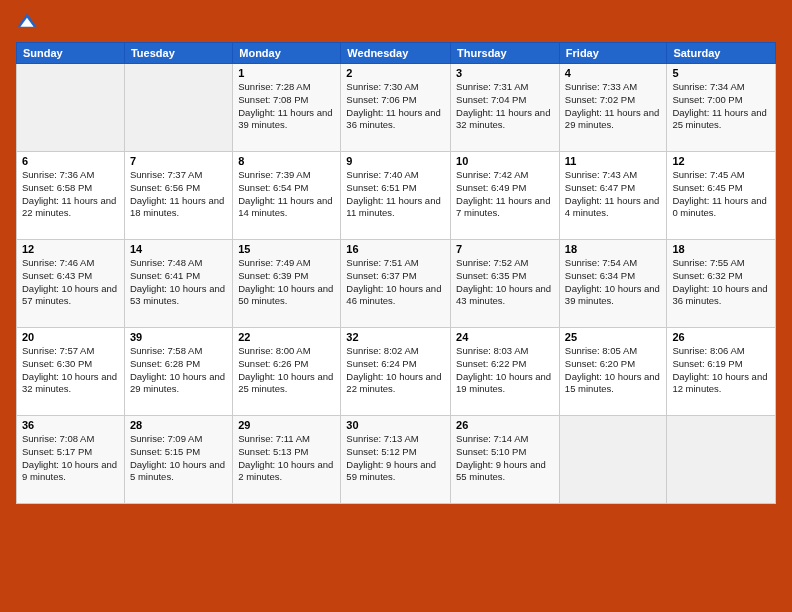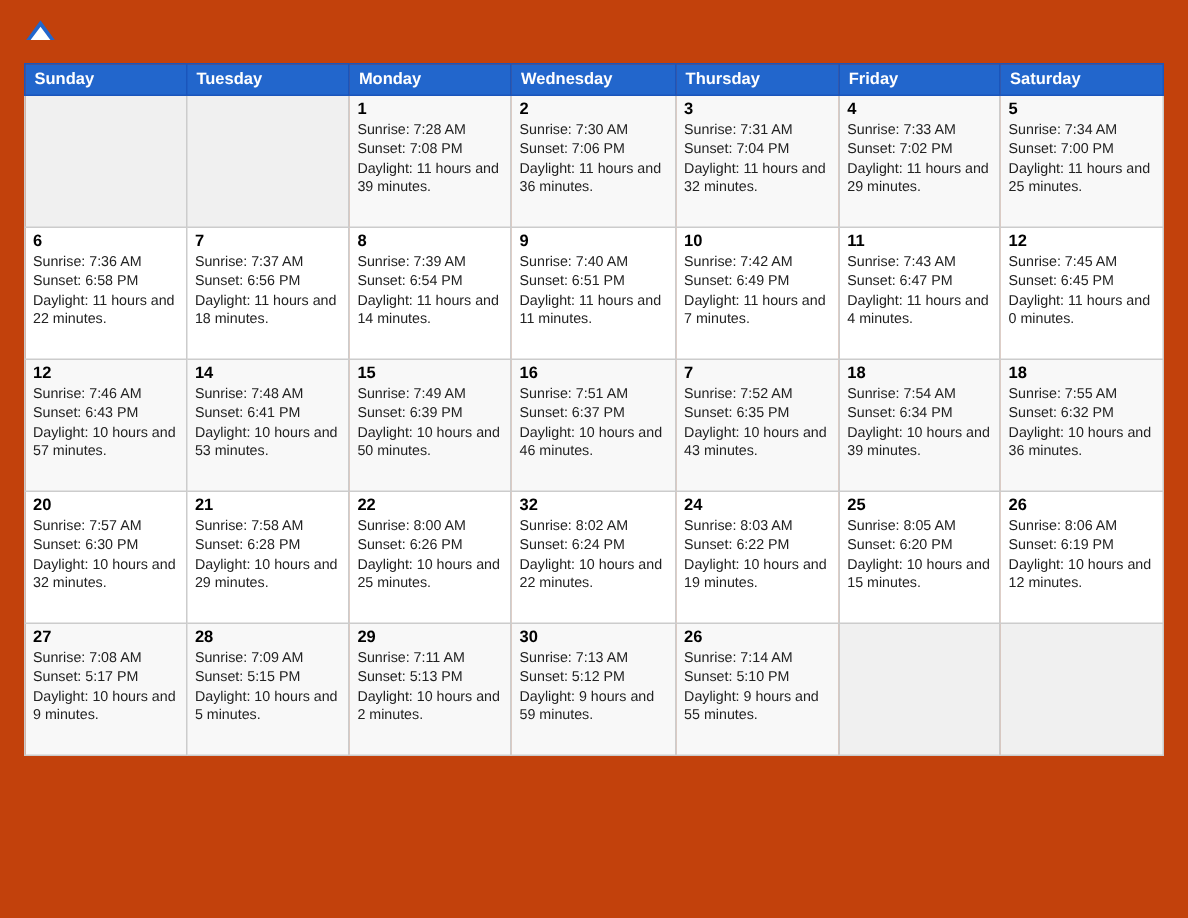--- a/index.html
+++ b/index.html
@@ -219,21 +219,21 @@
             <div class="day-number">18</div>
             <div class="day-info">Sunrise: 7:55 AM<br>Sunset: 6:32 PM<br>Daylight: 10 hours and 36 minutes.</div>
           </td>
         </tr>
         <tr>
           <td>
             <div class="day-number">20</div>
             <div class="day-info">Sunrise: 7:57 AM<br>Sunset: 6:30 PM<br>Daylight: 10 hours and 32 minutes.</div>
           </td>
           <td>
-            <div class="day-number">21</div>
+            <div class="day-number">39</div>
             <div class="day-info">Sunrise: 7:58 AM<br>Sunset: 6:28 PM<br>Daylight: 10 hours and 29 minutes.</div>
           </td>
           <td>
             <div class="day-number">22</div>
             <div class="day-info">Sunrise: 8:00 AM<br>Sunset: 6:26 PM<br>Daylight: 10 hours and 25 minutes.</div>
           </td>
           <td>
             <div class="day-number">32</div>
             <div class="day-info">Sunrise: 8:02 AM<br>Sunset: 6:24 PM<br>Daylight: 10 hours and 22 minutes.</div>
           </td>
@@ -245,21 +245,21 @@
             <div class="day-number">25</div>
             <div class="day-info">Sunrise: 8:05 AM<br>Sunset: 6:20 PM<br>Daylight: 10 hours and 15 minutes.</div>
           </td>
           <td>
             <div class="day-number">26</div>
             <div class="day-info">Sunrise: 8:06 AM<br>Sunset: 6:19 PM<br>Daylight: 10 hours and 12 minutes.</div>
           </td>
         </tr>
         <tr>
           <td>
-            <div class="day-number">27</div>
+            <div class="day-number">36</div>
             <div class="day-info">Sunrise: 7:08 AM<br>Sunset: 5:17 PM<br>Daylight: 10 hours and 9 minutes.</div>
           </td>
           <td>
             <div class="day-number">28</div>
             <div class="day-info">Sunrise: 7:09 AM<br>Sunset: 5:15 PM<br>Daylight: 10 hours and 5 minutes.</div>
           </td>
           <td>
             <div class="day-number">29</div>
             <div class="day-info">Sunrise: 7:11 AM<br>Sunset: 5:13 PM<br>Daylight: 10 hours and 2 minutes.</div>
           </td>

